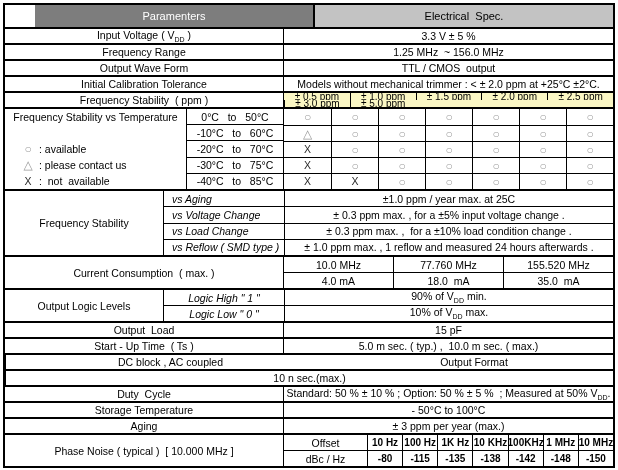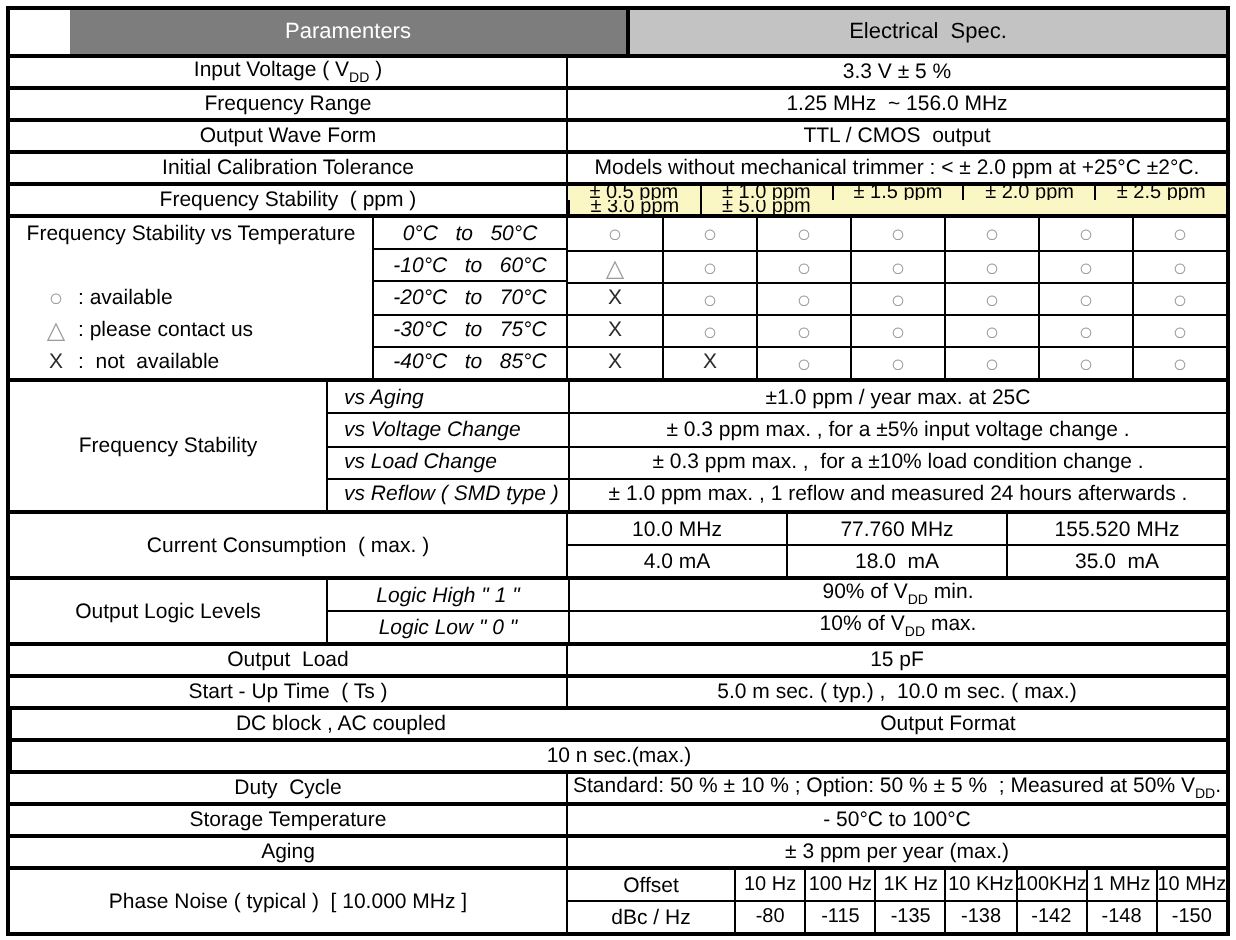--- a/index.html
+++ b/index.html
@@ -48,21 +48,21 @@
   .ppm-grid .cell { border-left: 1px solid #000; font-size: 10px; }
   .ppm-grid .cell:first-child { border-left: none; }
 
   
   .sec-temp { height: 82px; }
   .temp-left { width: 181px; display: flex; flex-direction: column; }
   .tl-line { height: 16.4px; display: flex; align-items: center; }
   .tl-title { justify-content: center; }
   .tl-leg { padding-left: 16px; }
   .tl-leg .sym { width: 14px; display: inline-block; text-align: center; margin-right: 4px; }
-  .temp-mid { width: 97px; border-left: 1px solid #000; display: flex; flex-direction: column; font-style: italic; }
+  .temp-mid { width: 97px; border-left: 1px solid #000; display: flex; flex-direction: column; }
   .temp-mid .cell { flex: 1; }
   .temp-mid .cell + .cell { border-top: 1px solid #000; }
   .temp-grid {
     flex: 1; display: grid;
     grid-template-columns: repeat(7, 1fr); grid-template-rows: repeat(5, 1fr);
     border-left: 1px solid #000;
   }
   .temp-grid .cell { border-left: 1px solid #000; border-top: 1px solid #000; }
   .temp-grid .cell:nth-child(7n+1) { border-left: none; }
   .temp-grid .cell:nth-child(-n+7) { border-top: none; }
@@ -77,21 +77,21 @@
   .sec-phase { height: 33px; }
   .w158 { width: 158px; }
   .right-block { flex: 1; display: flex; flex-direction: column; border-left: 1px solid #000; }
   .sub-row { flex: 1; display: flex; }
   .sub-row + .sub-row { border-top: 1px solid #000; }
   .sub-name { width: 120px; text-align: left; justify-content: flex-start; padding-left: 8px; font-style: italic; }
   .sub-val { flex: 1; border-left: 1px solid #000; }
   .third { flex: 1; border-left: 1px solid #000; }
   .third:first-child { border-left: none; }
   .p-head { width: 83px; }
-  .p-col { flex: 1; border-left: 1px solid #000; font-size: 10px; }
+  .p-col { flex: 1; border-left: 1px solid #000; font-size: 10px; font-weight: bold; }
 </style>
 </head>
 <body>
 
 <div class="spec-table">
 
   <div class="t-row hdr">
     <div class="cell hdr-left">
         <span class="txt">Paramenters</span>
       </div>

